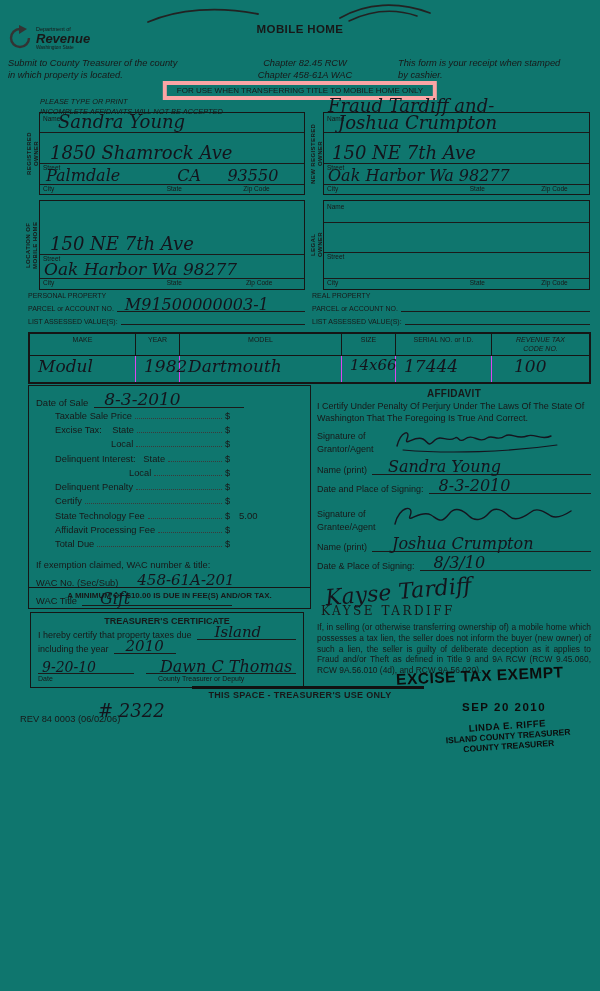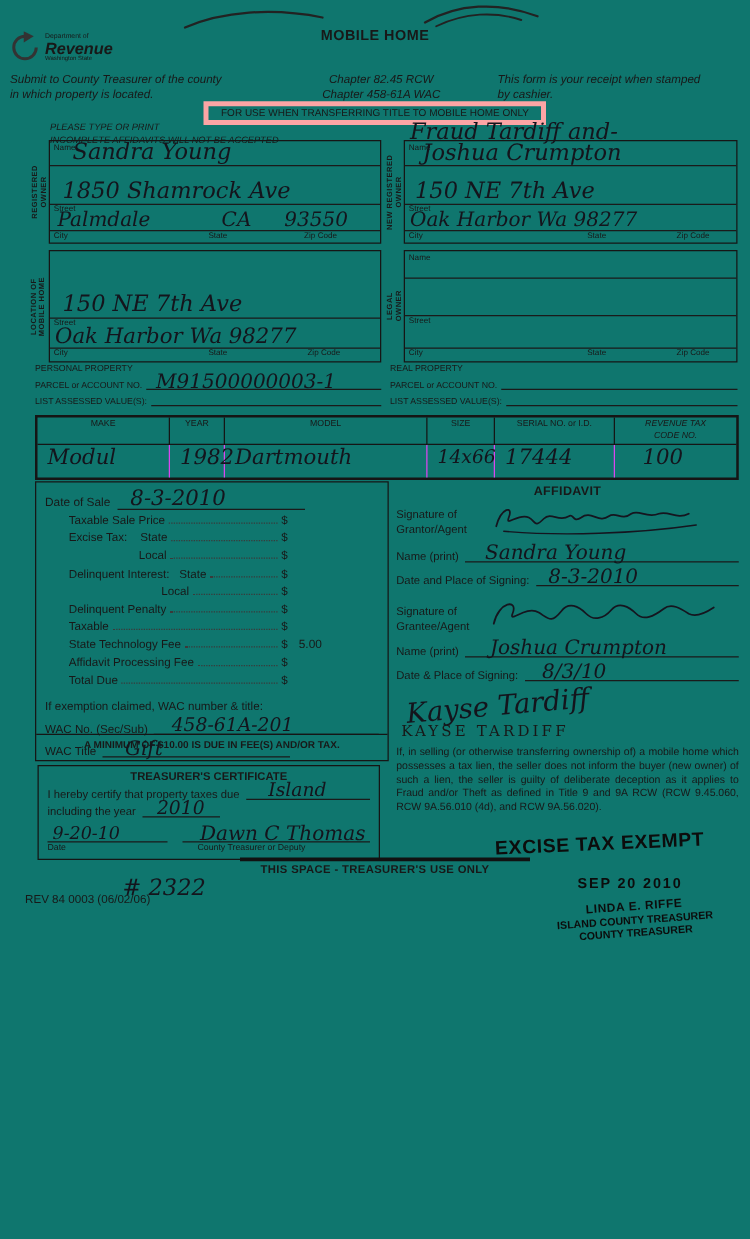--- a/index.html
+++ b/index.html
@@ -246,21 +246,21 @@
       <span class="fee-cur">$</span>
       <span class="fee-val"></span>
     </div>
     <div class="fee-row">
       <span class="fee-label">Delinquent Penalty</span>
       <span class="fee-dots"></span>
       <span class="fee-cur">$</span>
       <span class="fee-val"></span>
     </div>
     <div class="fee-row">
-      <span class="fee-label">Taxable</span>
+      <span class="fee-label">Certify</span>
       <span class="fee-dots"></span>
       <span class="fee-cur">$</span>
       <span class="fee-val"></span>
     </div>
     <div class="fee-row">
       <span class="fee-label">State Technology Fee</span>
       <span class="fee-dots"></span>
       <span class="fee-cur">$</span>
       <span class="fee-val">5.00</span>
     </div>
@@ -288,20 +288,21 @@
       <span style="font-size:9.3px;white-space:nowrap">WAC Title</span>
       <span class="uline" style="width:150px;margin-left:5px;height:13px">
         <span class="hw" style="position:absolute;left:18px;bottom:-2px;font-size:16px">Gift</span>
       </span>
     </div>
     <div class="min-note b">A MINIMUM OF $10.00 IS DUE IN FEE(S) AND/OR TAX.</div>
   </div>
 
   <div class="abs" style="left:317px;top:388px;width:274px">
     <div class="b ctr" style="font-size:10px;letter-spacing:.3px">AFFIDAVIT</div>
+    <div style="font-size:9px;line-height:1.3;margin-top:2px">I Certify Under Penalty Of Perjury Under The Laws Of The State Of Washington That The Foregoing Is True And Correct.</div>
 
     <div class="sig-block">
       <div class="sig-lbl">Signature of
 Grantor/Agent</div>
       <svg width="190" height="30" viewBox="0 0 190 30" style="margin-top:-4px">
         <path d="M8,20 C12,5 22,3 18,13 C15,21 26,9 34,13 C40,16 38,22 46,14 C52,8 58,17 66,12 C70,9 69,18 76,13 C84,7 90,18 98,12 C104,8 108,16 116,10 C122,6 128,14 138,10 C146,7 152,15 162,10" stroke="#15151f" stroke-width="1.4" fill="none" stroke-linecap="round"></path>
         <path d="M14,24 C60,28 120,26 168,19" stroke="#15151f" stroke-width="1.1" fill="none" stroke-linecap="round"></path>
       </svg>
     </div>
     <div class="aff-line">

